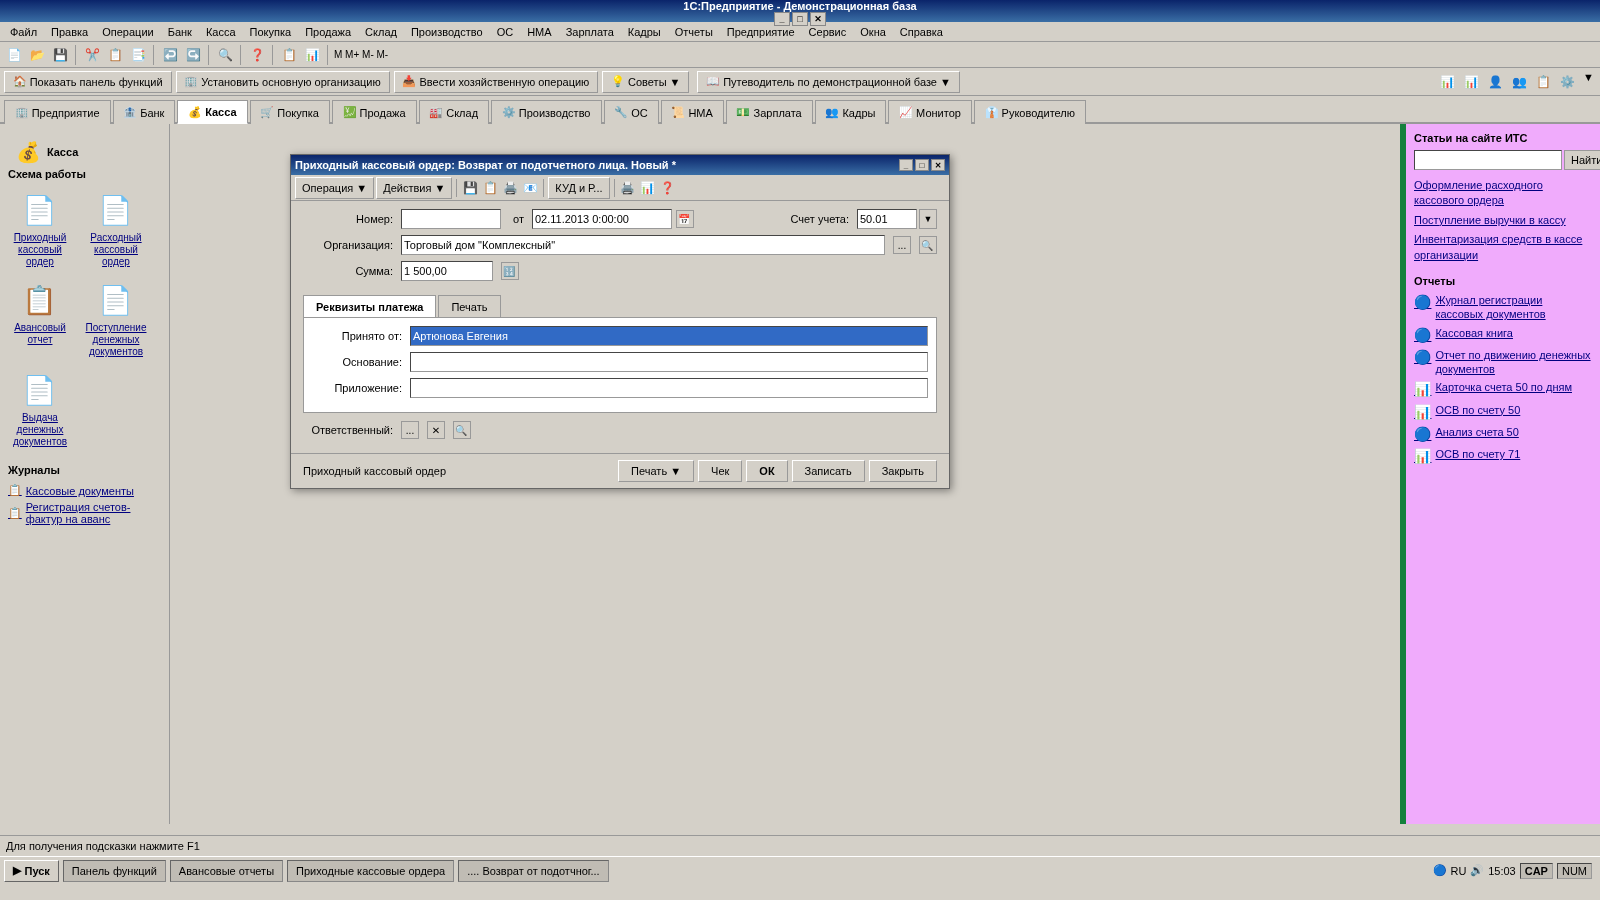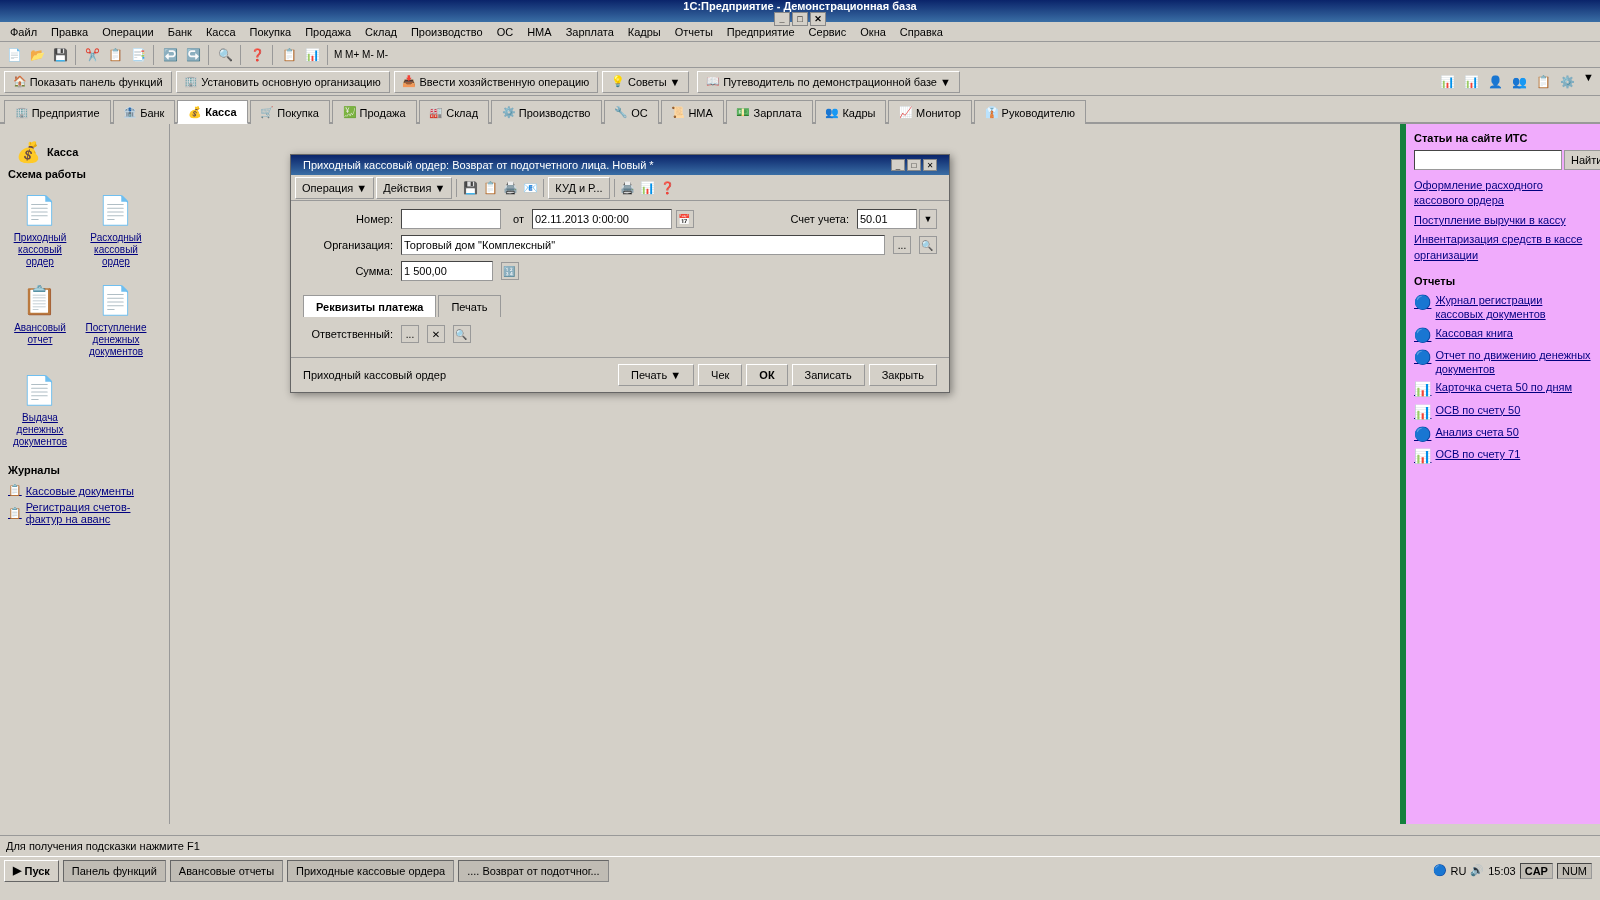--- a/index.html
+++ b/index.html
@@ -252,23 +252,23 @@
       border: 1px solid #666;
       box-shadow: 2px 2px 8px rgba(0,0,0,0.4);
     }
     .modal-title-bar {
       background: linear-gradient(to bottom, #0a246a 0%, #3a6ea5 100%);
       color: white;
       height: 20px;
       display: flex;
       align-items: center;
       justify-content: space-between;
-      padding: 0 12px;
-      font-size: 11px;
-      font-weight: normal;
+      padding: 0 4px;
+      font-size: 11px;
+      font-weight: bold;
     }
     .modal-title-buttons { display: flex; gap: 2px; }
     .modal-title-btn {
       width: 14px; height: 12px;
       background: #d4d0c8;
       border: 1px solid #888;
       font-size: 8px;
       display: flex; align-items: center; justify-content: center;
       cursor: pointer;
       color: #000;
@@ -768,20 +768,34 @@
 
       <div class="modal-tabs">
         <div class="modal-tab active">
           <span>Реквизиты платежа</span>
         </div>
         <div class="modal-tab">
           <span>Печать</span>
         </div>
       </div>
 
+      <div class="modal-tab-content">
+        <div class="tab-form-row">
+          <span class="tab-label">Принято от:</span>
+          <input class="tab-input highlighted" type="text" value="Артюнова Евгения" style="">
+        </div>
+        <div class="tab-form-row">
+          <span class="tab-label">Основание:</span>
+          <input class="tab-input" type="text" value="" style="">
+        </div>
+        <div class="tab-form-row">
+          <span class="tab-label">Приложение:</span>
+          <input class="tab-input" type="text" value="" style="">
+        </div>
+      </div>
 
       <div class="modal-bottom-form">
         <div class="form-row">
           <span class="form-label">Ответственный:</span>
           <div class="small-btn">...</div>
           <div class="small-btn">✕</div>
           <div class="small-btn">🔍</div>
         </div>
       </div>
 

